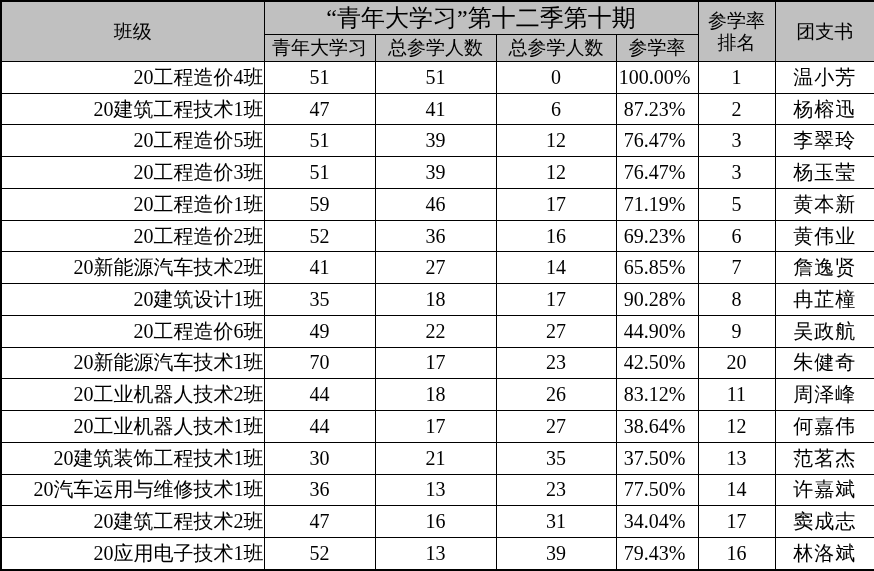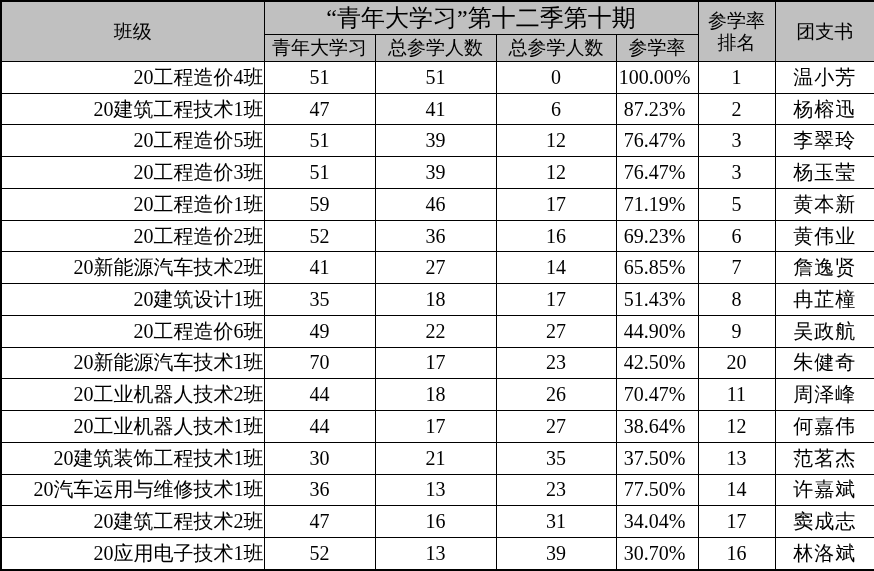--- a/index.html
+++ b/index.html
@@ -149,21 +149,21 @@
         <td class="td-num">14</td>
         <td class="td-rate">65.85%</td>
         <td class="td-num">7</td>
         <td class="td-name">詹逸贤</td>
       </tr>
       <tr>
         <td class="td-class">20建筑设计1班</td>
         <td class="td-num">35</td>
         <td class="td-num">18</td>
         <td class="td-num">17</td>
-        <td class="td-rate">51.43%</td>
+        <td class="td-rate">90.28%</td>
         <td class="td-num">8</td>
         <td class="td-name">冉芷橦</td>
       </tr>
       <tr>
         <td class="td-class">20工程造价6班</td>
         <td class="td-num">49</td>
         <td class="td-num">22</td>
         <td class="td-num">27</td>
         <td class="td-rate">44.90%</td>
         <td class="td-num">9</td>
@@ -176,21 +176,21 @@
         <td class="td-num">23</td>
         <td class="td-rate">42.50%</td>
         <td class="td-num">20</td>
         <td class="td-name">朱健奇</td>
       </tr>
       <tr>
         <td class="td-class">20工业机器人技术2班</td>
         <td class="td-num">44</td>
         <td class="td-num">18</td>
         <td class="td-num">26</td>
-        <td class="td-rate">70.47%</td>
+        <td class="td-rate">83.12%</td>
         <td class="td-num">11</td>
         <td class="td-name">周泽峰</td>
       </tr>
       <tr>
         <td class="td-class">20工业机器人技术1班</td>
         <td class="td-num">44</td>
         <td class="td-num">17</td>
         <td class="td-num">27</td>
         <td class="td-rate">38.64%</td>
         <td class="td-num">12</td>
@@ -221,18 +221,18 @@
         <td class="td-num">31</td>
         <td class="td-rate">34.04%</td>
         <td class="td-num">17</td>
         <td class="td-name">窦成志</td>
       </tr>
       <tr>
         <td class="td-class">20应用电子技术1班</td>
         <td class="td-num">52</td>
         <td class="td-num">13</td>
         <td class="td-num">39</td>
-        <td class="td-rate">30.70%</td>
+        <td class="td-rate">79.43%</td>
         <td class="td-num">16</td>
         <td class="td-name">林洛斌</td>
       </tr>
     </tbody>
 </table>
 
 </body></html>

